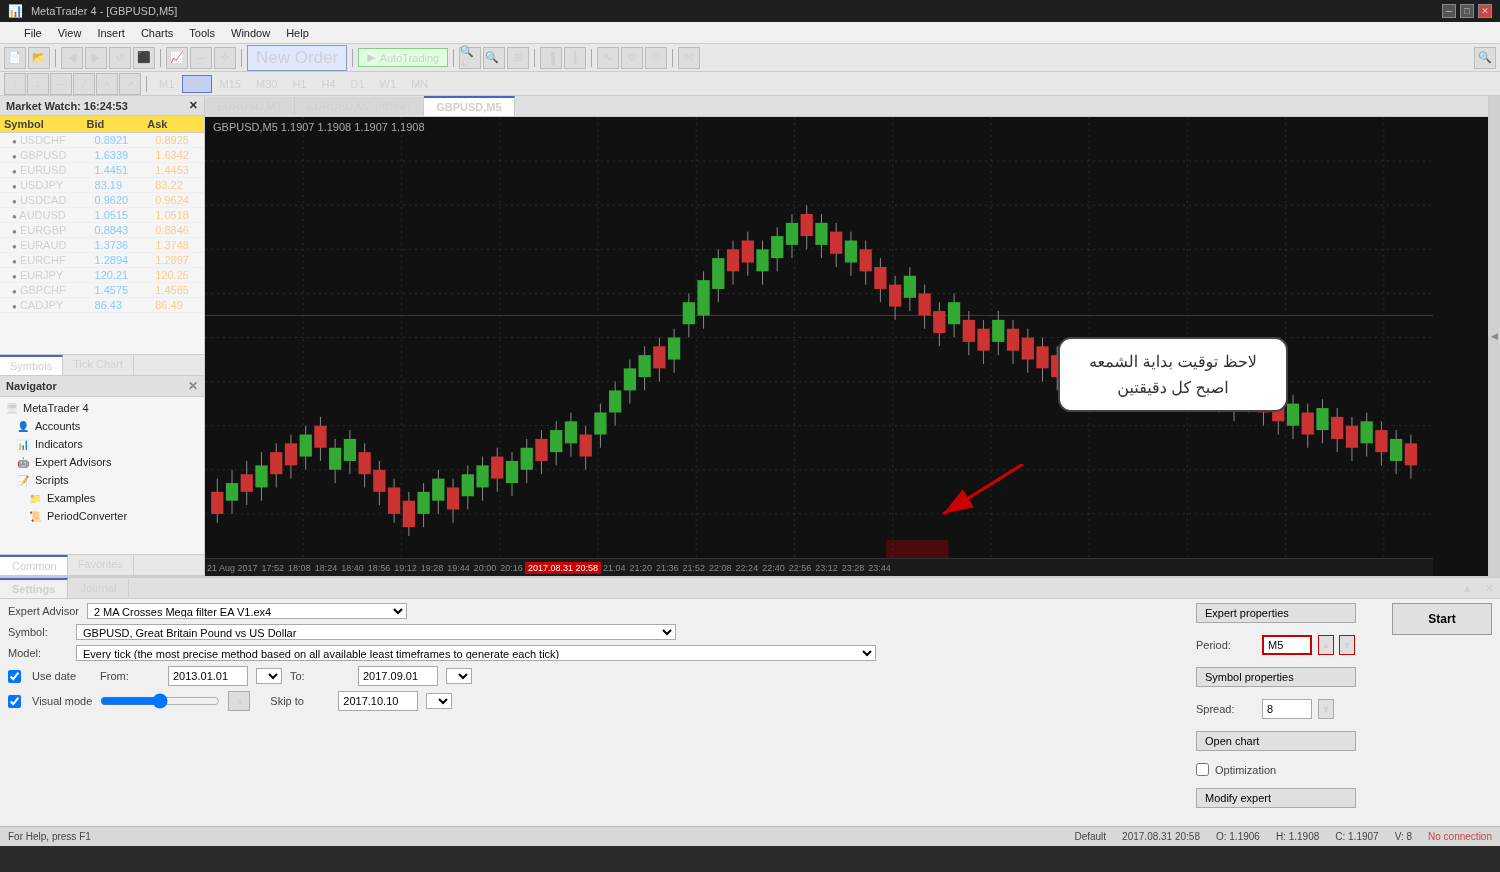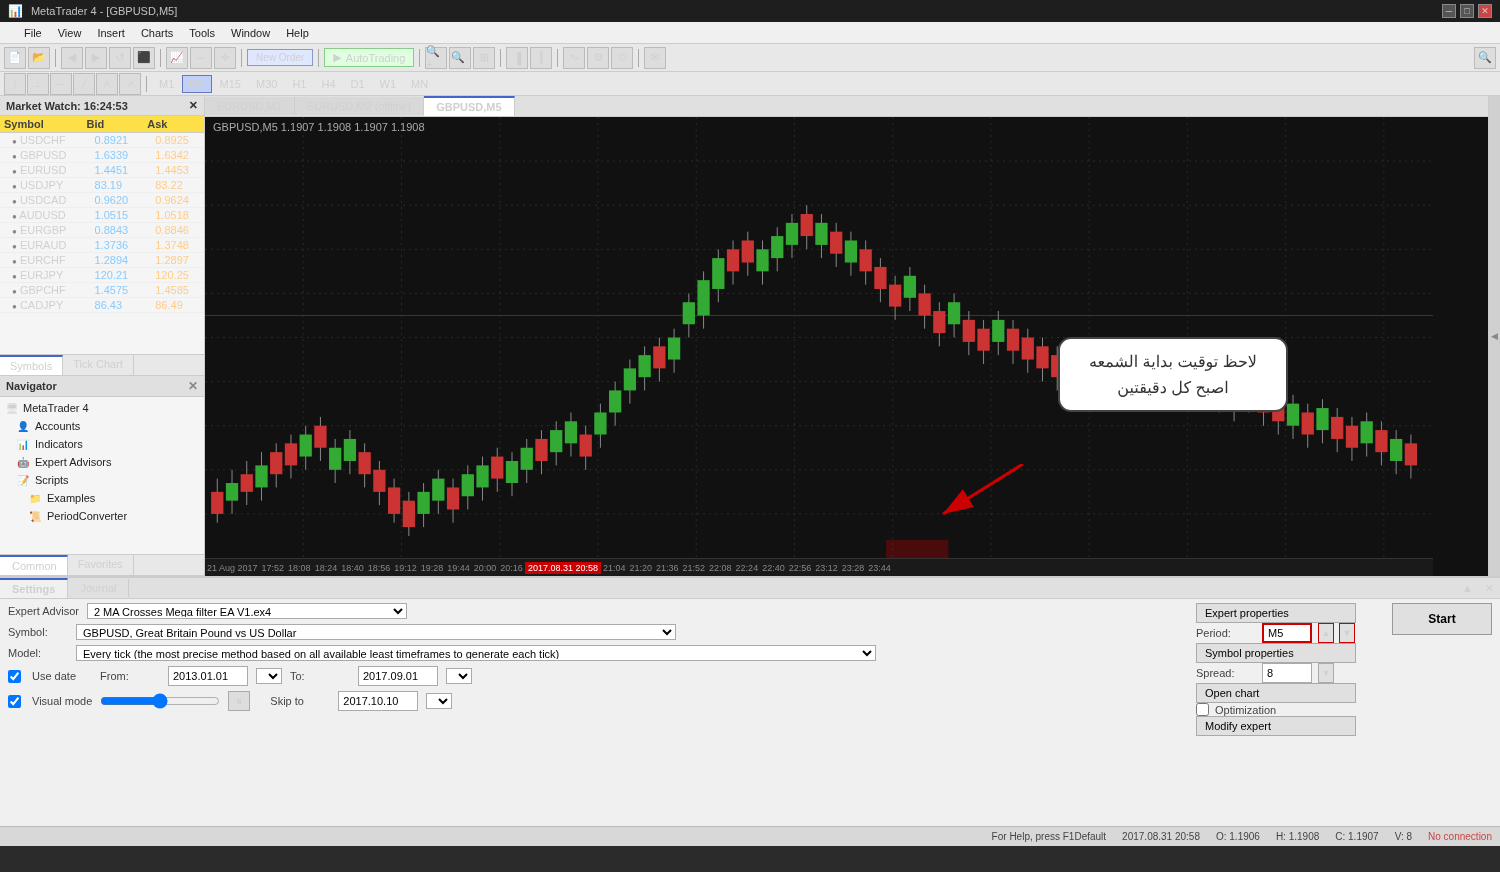--- a/index.html
+++ b/index.html
@@ -12,21 +12,21 @@
     .tb-btn { width: 14px; height: 14px; background: #555; border: 1px solid #888; cursor: pointer; display: flex; align-items: center; justify-content: center; font-size: 9px; color: #ccc; }
 
     
     .menu-bar { background: #f0f0f0; height: 22px; display: flex; align-items: center; padding: 0 16px; border-bottom: 1px solid #ccc; }
     .menu-item { padding: 2px 8px; font-size: 11px; color: #222; cursor: pointer; }
 
     
     .toolbar { background: #e8e8e8; height: 28px; display: flex; align-items: center; padding: 0 4px; border-bottom: 1px solid #ccc; gap: 2px; flex-wrap: nowrap; }
     .tb-sep { width: 1px; height: 18px; background: #aaa; margin: 0 3px; }
     .tb-icon { width: 22px; height: 22px; background: #ddd; border: 1px solid #bbb; cursor: pointer; display: flex; align-items: center; justify-content: center; font-size: 11px; }
-    .tb-btn-new-order { background: #e0e8ff; border: 1px solid #8899cc; padding: 2px 8px; font-size: 10px; cursor: pointer; display: flex; align-items: center; gap: 4px; }
+    .tb-btn-new-order { background: #e0e8ff; border: 1px solid #8899cc; padding: 2px 8px; font-size: 17px; cursor: pointer; display: flex; align-items: center; gap: 4px; }
     .tb-btn-autotrading { background: #e0ffe0; border: 1px solid #88cc88; padding: 2px 8px; font-size: 11px; cursor: pointer; display: flex; align-items: center; gap: 4px; }
 
     
     .toolbar2 { background: #e8e8e8; height: 24px; display: flex; align-items: center; padding: 0 4px; border-bottom: 1px solid #ccc; gap: 1px; }
     .tf-btn { padding: 2px 6px; font-size: 11px; cursor: pointer; border: 1px solid transparent; }
     .tf-btn.active { background: #c0d0f8; border: 1px solid #6677bb; font-weight: bold; }
     .toolbar2-sep { width: 1px; height: 16px; background: #aaa; margin: 0 4px; }
 
     
     .main-layout { display: flex; height: calc(872px - 22px - 22px - 28px - 24px - 20px - 22px); }
@@ -84,29 +84,29 @@
     .bottom-section { background: #f0f0f0; border-top: 2px solid #ccc; display: flex; flex-direction: column; }
     .bottom-tabs { display: flex; border-bottom: 1px solid #ccc; background: #e0e0e0; align-items: center; }
     .bottom-tab { padding: 3px 12px; font-size: 11px; cursor: pointer; border-right: 1px solid #ccc; }
     .bottom-tab.active { background: #f0f0f0; border-top: 2px solid #4466cc; font-weight: bold; }
     .bottom-content { padding: 4px 8px; flex: 1; }
     .st-row { display: flex; align-items: center; gap: 8px; }
     .st-label { font-size: 11px; color: #444; min-width: 60px; }
     .st-input { height: 20px; border: 1px solid #aaa; background: white; padding: 1px 4px; font-size: 11px; }
     .st-select { height: 16px; border: 1px solid #aaa; background: white; padding: 1px 2px; font-size: 11px; }
     .st-wide { flex: 1; }
-    .st-right-panel { display: flex; flex-direction: column; gap: 0; margin-left: 16px; }
+    .st-right-panel { display: flex; flex-direction: column; gap: 12px; margin-left: 16px; }
     .st-right-row { display: flex; align-items: center; gap: 6px; }
     .st-btn { padding: 3px 14px; background: #e0e0e0; border: 1px solid #aaa; cursor: pointer; font-size: 11px; }
     .st-btn-start { padding: 4px 20px; background: #e0e0e0; border: 1px solid #999; cursor: pointer; font-size: 12px; font-weight: bold; }
     .st-input-highlight { border: 2px solid #cc0000 !important; }
     .st-checkbox { margin-right: 3px; }
 
     
-    .status-bar { background: #d8d8d8; height: 20px; display: flex; align-items: center; padding: 0 8px; font-size: 10px; color: #444; border-top: 1px solid #bbb; justify-content: flex-end; }
+    .status-bar { background: #d8d8d8; height: 20px; display: flex; align-items: center; padding: 0 8px; font-size: 10px; color: #444; border-top: 1px solid #bbb; justify-content: space-between; }
     .status-right { display: flex; gap: 16px; }
 
     
     ::-webkit-scrollbar { width: 8px; height: 8px; }
     ::-webkit-scrollbar-track { background: #e0e0e0; }
     ::-webkit-scrollbar-thumb { background: #aaa; border-radius: 2px; }
 
     
     .side-label { width: 12px; background: #d0d0d0; display: flex; align-items: center; justify-content: center; font-size: 9px; color: #666; border-left: 1px solid #ccc; }
 

